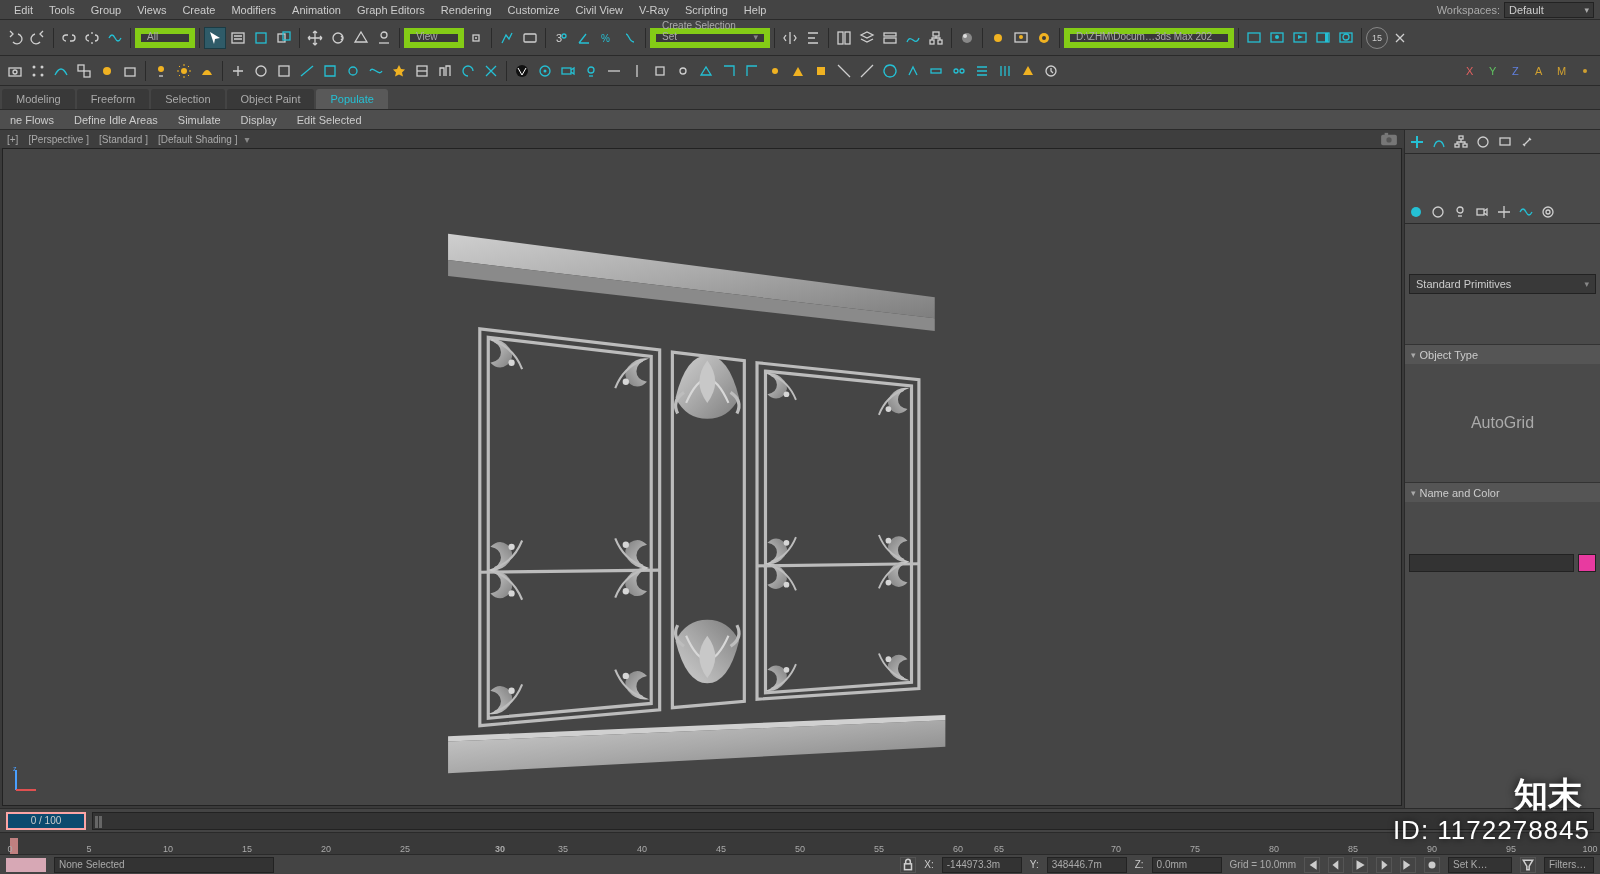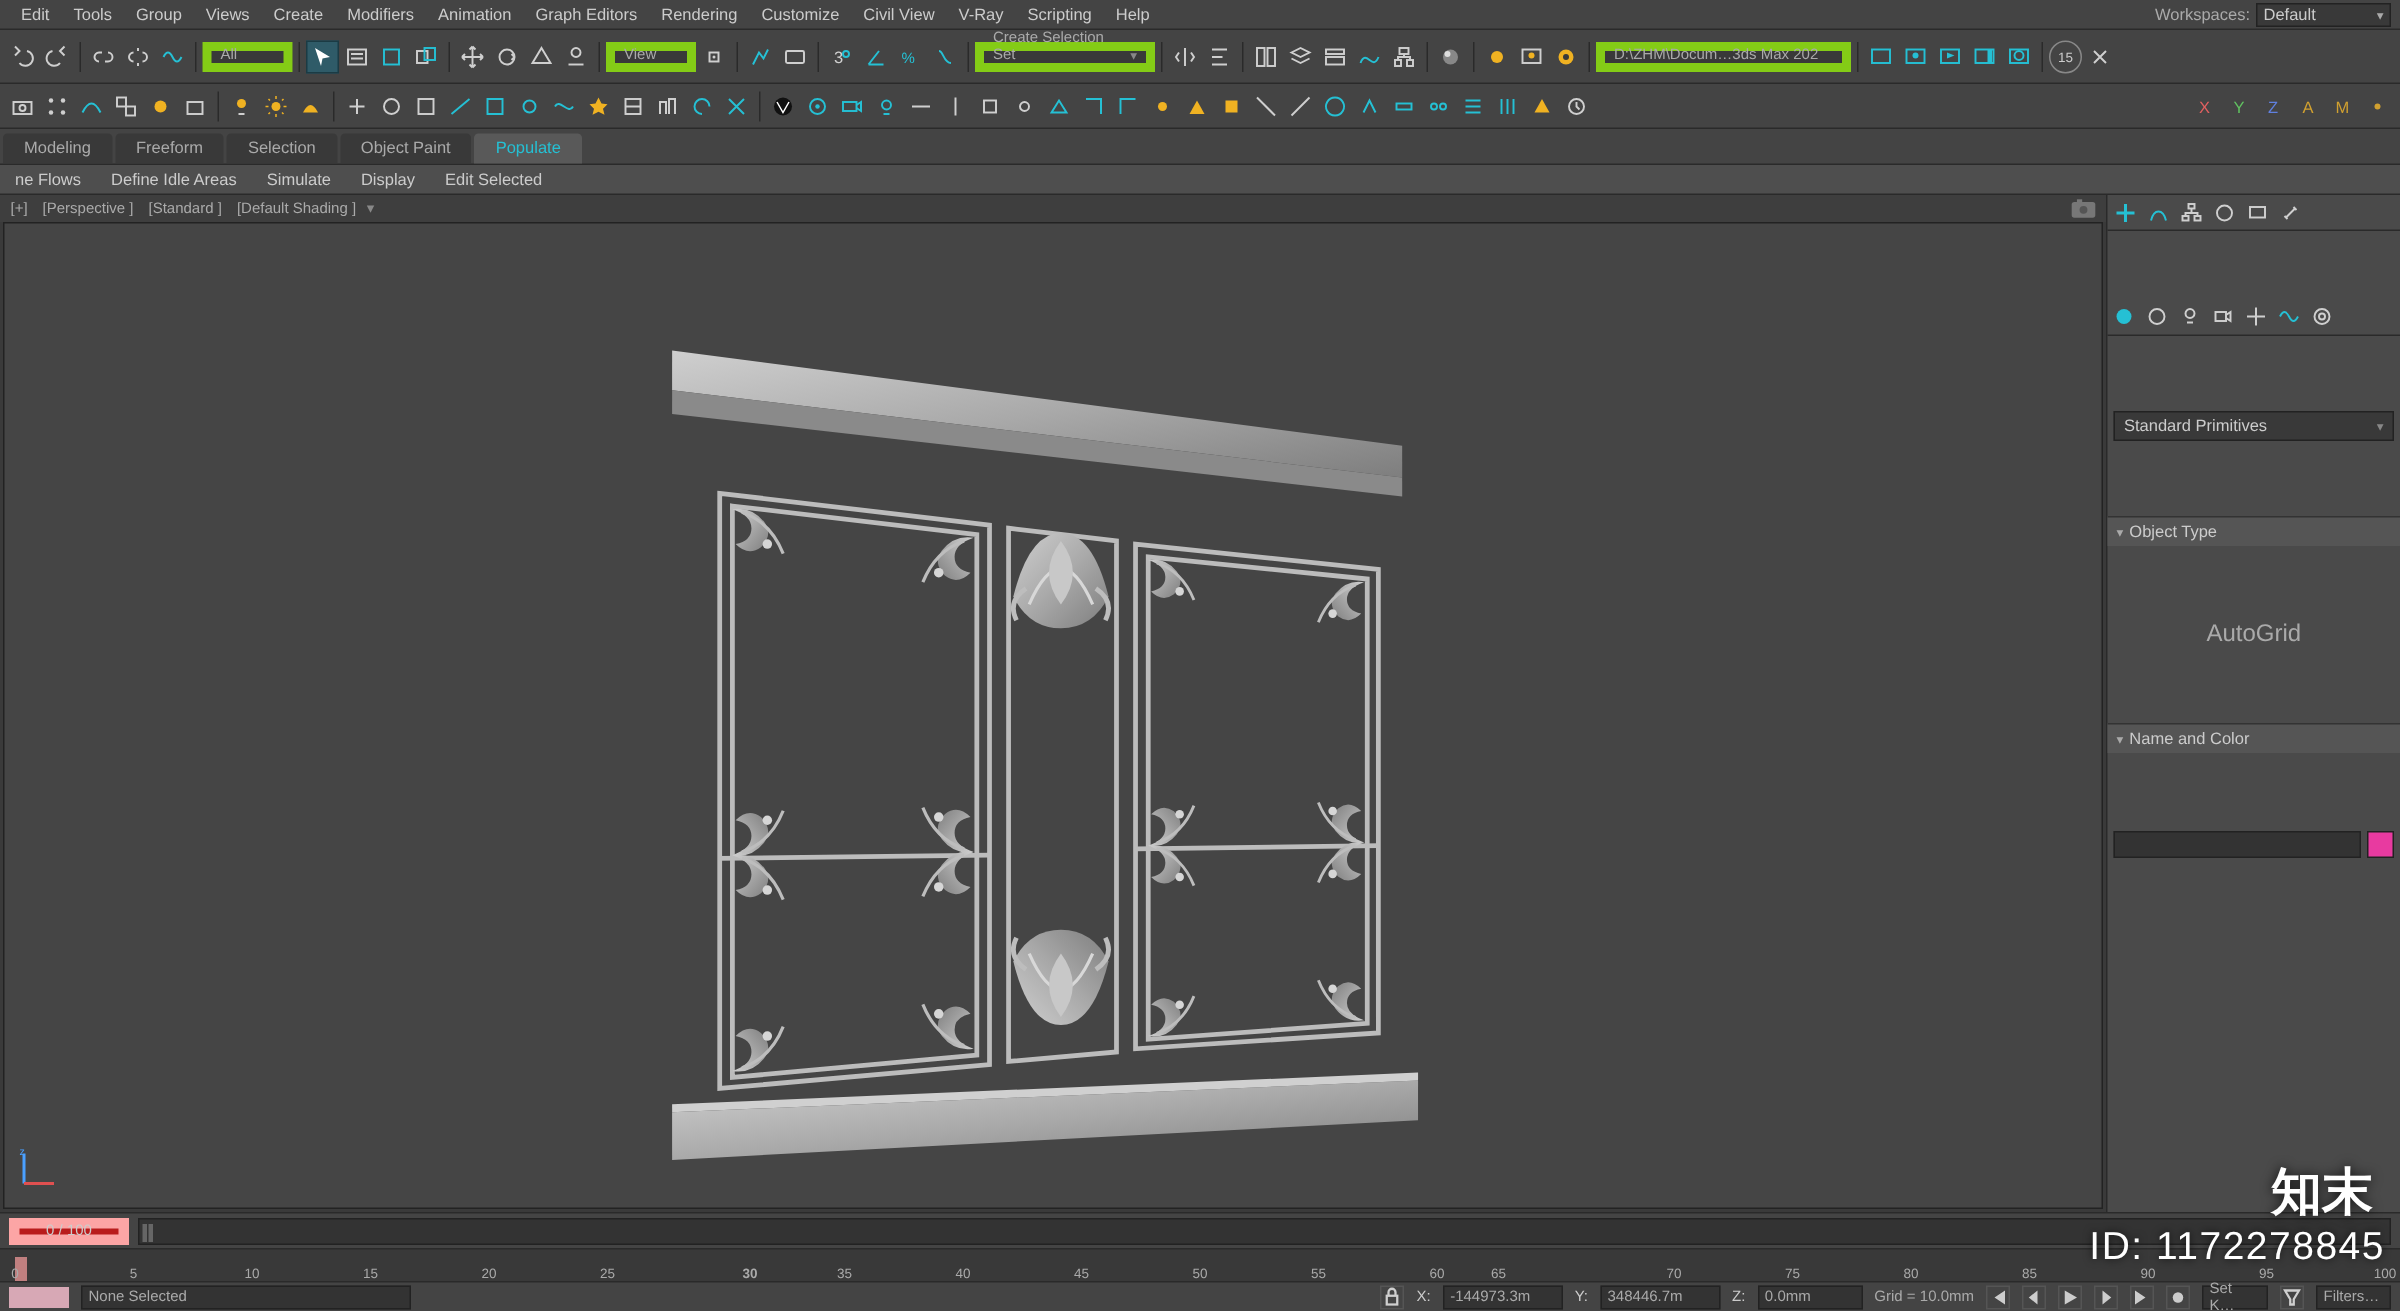--- a/index.html
+++ b/index.html
@@ -68,21 +68,21 @@
   .rollout-h::before{content:"▸";margin-right:4px;color:#aaa;font-size:9px;}
   .rollout-h.open::before{content:"▾";}
   .autogrid{height:22px;display:flex;align-items:center;justify-content:center;color:var(--text-dim);font-size:16px;}
   .btn-grid{display:grid;grid-template-columns:1fr 1fr;gap:2px;padding:2px 4px;}
   .obj-btn{height:18px;background:#565656;border:1px solid #333;display:flex;align-items:center;justify-content:center;font-size:10px;color:var(--text);}
   .nc-row{display:flex;align-items:center;padding:4px;gap:4px;}
   .nc-input{flex:1;height:18px;background:#333;border:1px solid #222;}
   .swatch{width:18px;height:18px;background:#e83aa0;border:1px solid #222;}
   
   .timeblock{height:24px;background:var(--bg2);display:flex;align-items:center;border-top:1px solid var(--border);}
-  .frame-box{width:80px;height:18px;margin:0 6px;background:#b91c1c;display:flex;align-items:center;justify-content:center;color:var(--text);font-size:10px;border:7px solid #fca5a5;}
+  .frame-box{width:80px;height:18px;margin:0 6px;background:#0c4a6e;display:flex;align-items:center;justify-content:center;color:var(--text);font-size:10px;border:2px solid #fca5a5;}
   .slider-area{flex:1;height:18px;background:#333;border:1px solid #222;position:relative;margin-right:6px;}
   .slider-area .nubs{position:absolute;left:2px;top:3px;display:flex;gap:1px;}
   .slider-area .nubs span{width:3px;height:12px;background:#666;}
   .ruler{height:22px;background:var(--panel-dark);display:flex;align-items:flex-end;border-top:1px solid var(--border);position:relative;padding:0 10px;color:var(--text-dim);font-size:9px;}
   .ruler .tick{position:absolute;bottom:0;transform:translateX(-50%);}
   .ruler .marker{position:absolute;left:10px;bottom:0;width:8px;height:16px;background:#c08080;}
   .status{height:20px;background:var(--bg2);display:flex;align-items:center;border-top:1px solid var(--border);padding:0 6px;gap:8px;font-size:10px;color:var(--text-dim);}
   .status .pink{width:40px;height:14px;background:#d7a8b5;}
   .status .field{height:16px;background:#333;border:1px solid #222;display:flex;align-items:center;padding:0 4px;color:var(--text-dim);}
   .status .fill{flex:1;}
@@ -902,21 +902,21 @@
   <div class="tiny">
       <svg viewBox="0 0 12 12">
         <path d="M9 2v8M2 2l6 4-6 4z" fill="#ccc"></path>
       </svg>
     </div>
   <div class="tiny">
       <svg viewBox="0 0 12 12">
         <circle cx="6" cy="6" r="3" fill="#ccc"></circle>
       </svg>
     </div>
-  <div class="field" style="width:44px">Set K…</div>
+  <div class="field" style="width:64px">Set K…</div>
   <div class="tiny">
       <svg viewBox="0 0 12 12">
         <path d="M2 2h8L7 7v3H5V7z" class="st"></path>
       </svg>
     </div>
   <div class="field" style="width:50px">Filters…</div>
 </div>
 
 <div class="zhimo">知末</div>
 <div class="idmark">ID: 1172278845</div>

